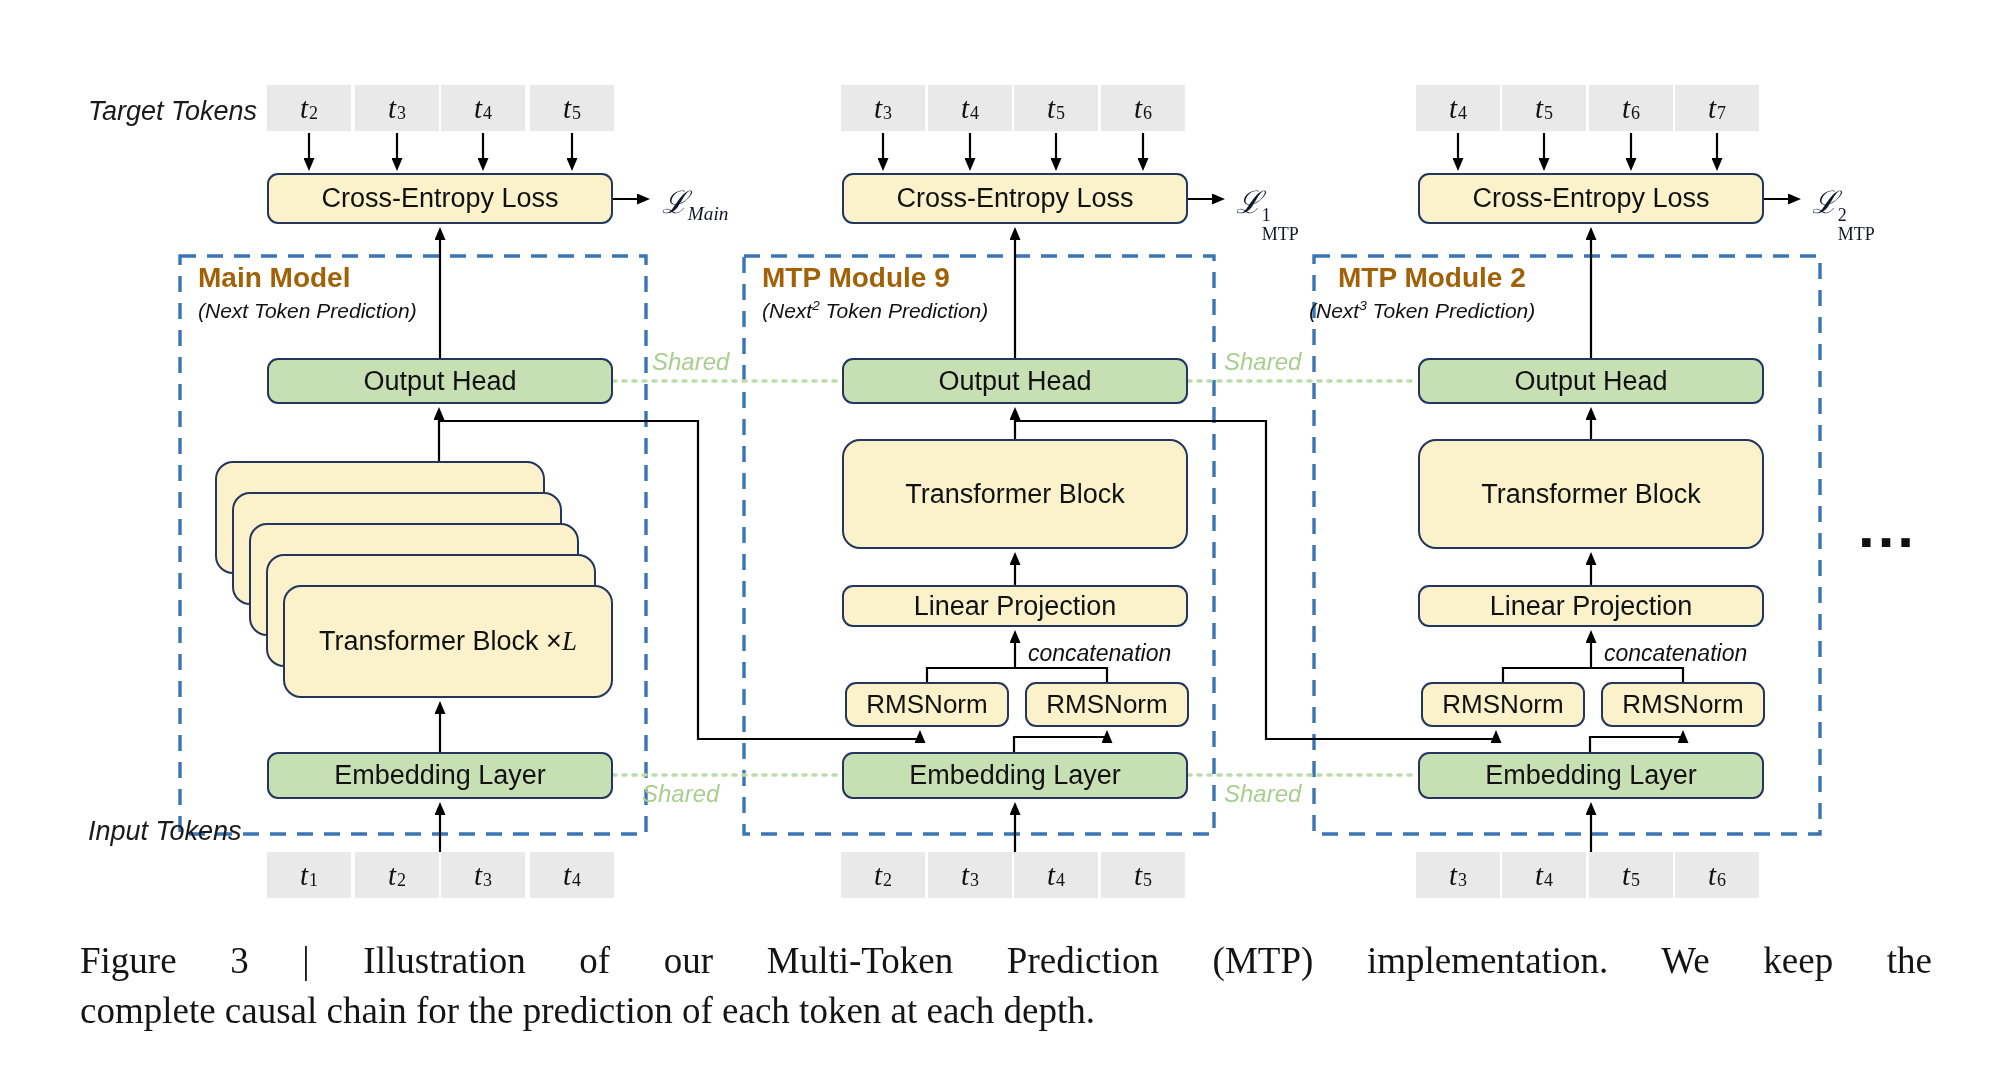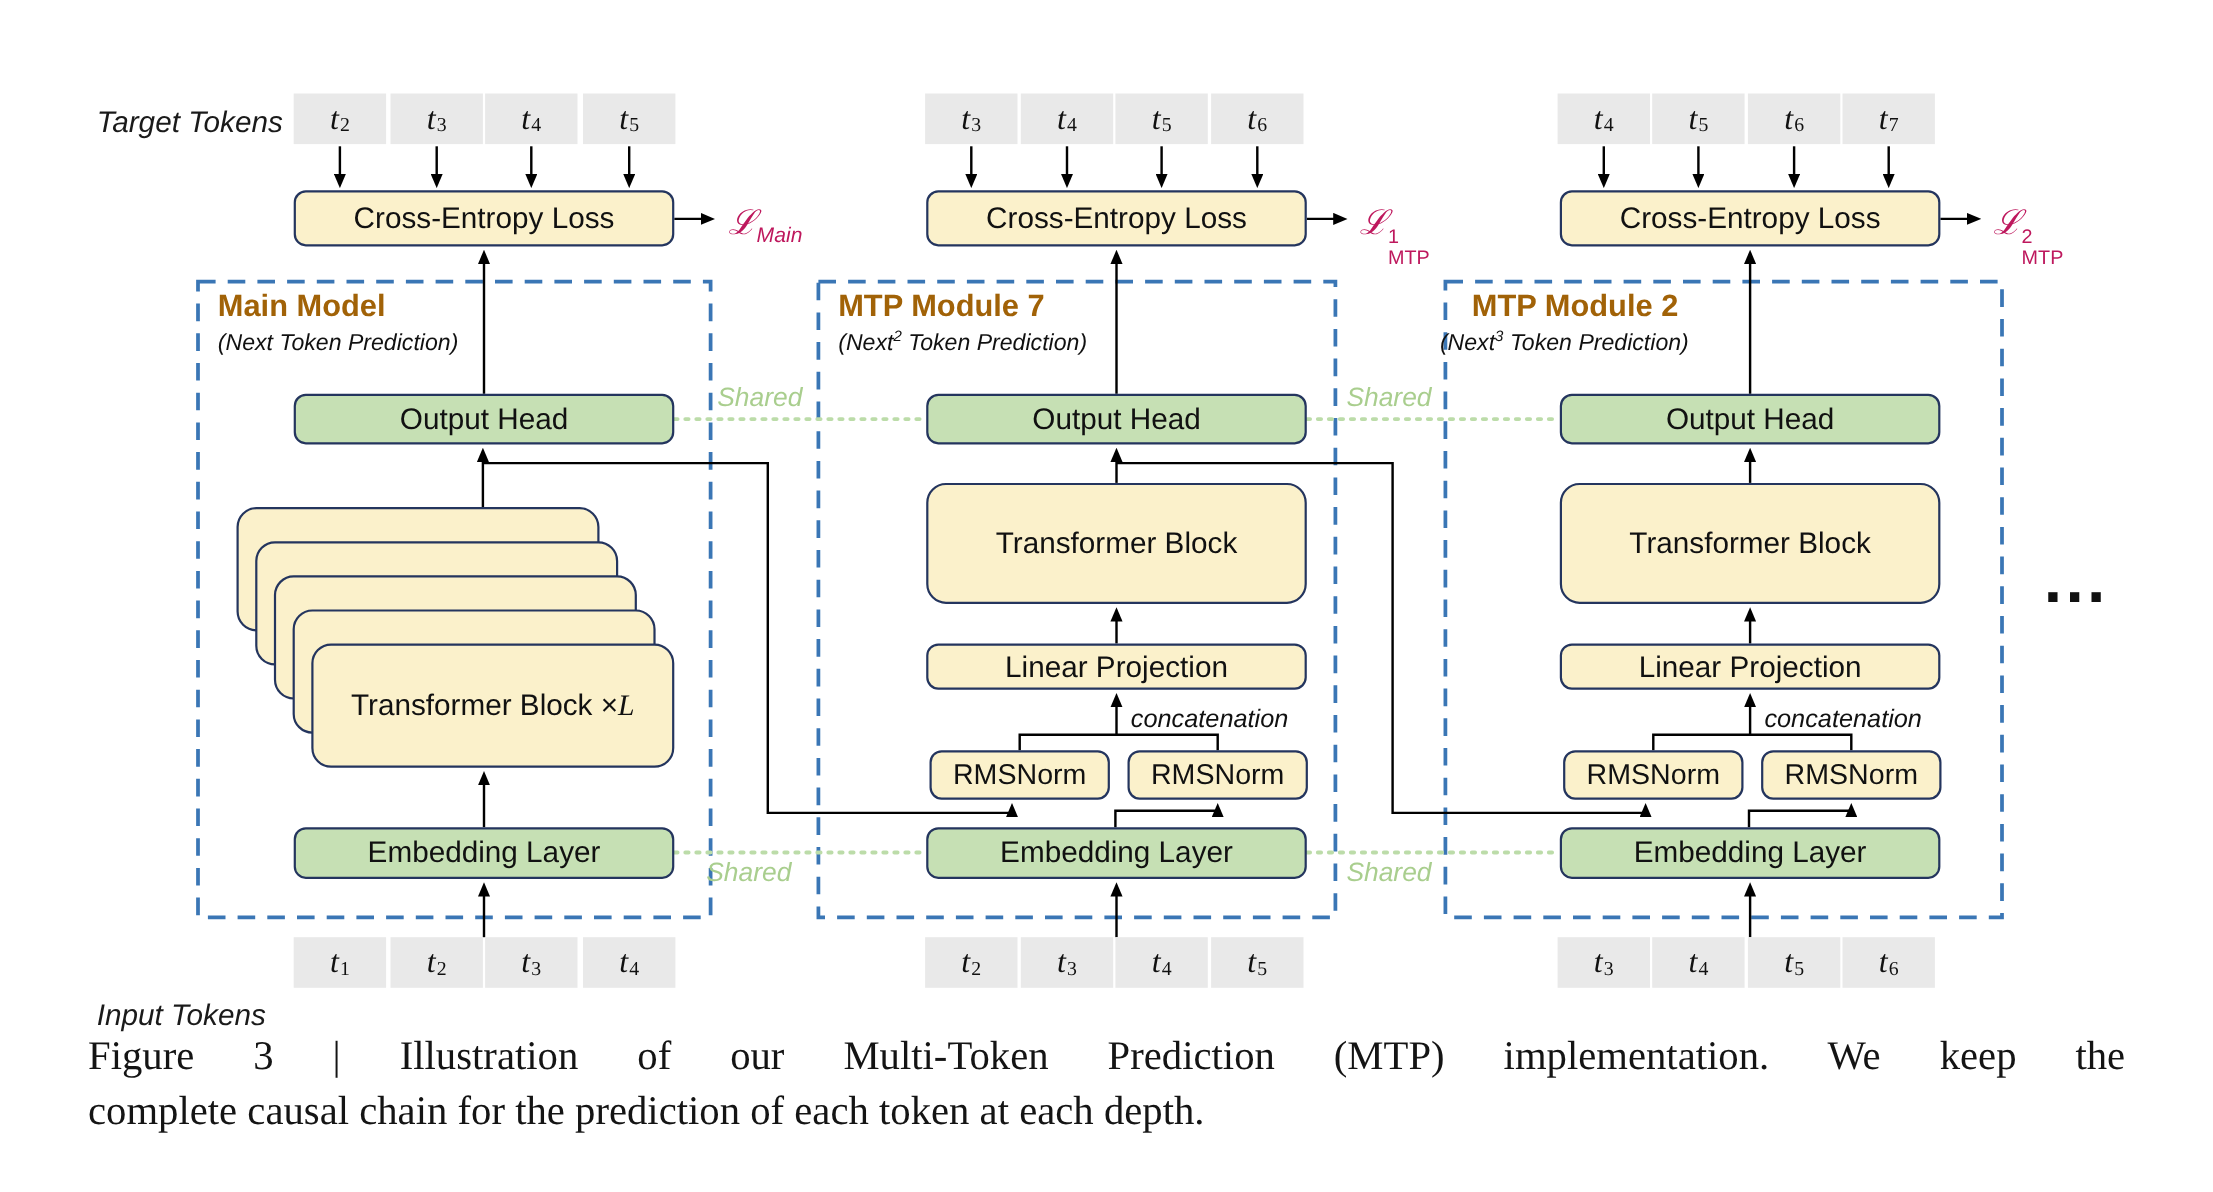--- a/index.html
+++ b/index.html
@@ -17,21 +17,21 @@
   .bigrad{border-radius:18px;}
   .tok{position:absolute;width:84px;height:46px;background:var(--token-gray);
        display:flex;align-items:center;justify-content:center;
        font-family:"Liberation Serif",serif;font-style:italic;font-size:29px;color:#111;}
   .tok .ts{font-size:0.62em;font-style:normal;transform:translateY(0.28em);margin-left:1px;}
   .sidelabel{position:absolute;font-style:italic;font-size:27px;color:#1a1a1a;}
   .modtitle{position:absolute;font-weight:bold;font-size:28px;color:#a16207;}
   .modsub{position:absolute;font-style:italic;font-size:21px;color:#111;}
   .modsub sup{font-size:0.65em;}
   .shared{position:absolute;font-style:italic;font-size:24px;color:var(--shared-green);}
-  .loss{position:absolute;font-family:Liberation Sans, sans-serif;font-size:31px;color:#be185d;}
+  .loss{position:absolute;font-family:Liberation Serif, serif;font-size:31px;color:#0f172a;}
   .loss .scr{font-style:italic;}
   .supsub{display:inline-flex;flex-direction:column;align-items:flex-start;
           font-size:0.58em;line-height:1.05;vertical-align:-0.45em;}
   .loss .subit{font-style:italic;font-size:0.62em;vertical-align:-0.35em;}
   .concat{position:absolute;font-style:italic;font-size:23px;color:#111;}
   .ellipsis{position:absolute;font-size:60px;font-weight:bold;color:#111;letter-spacing:3px;
             font-family:"Liberation Sans",sans-serif;}
   .caption{position:absolute;left:80px;top:936px;width:1852px;
            font-family:"Liberation Serif",serif;font-size:37px;color:#141414;line-height:50px;}
   .cap1{text-align:justify;text-align-last:justify;}
@@ -102,21 +102,21 @@
       <path class="ln" marker-end="url(#arr)" d="M1591 585 V556"></path>
       <path class="ln" d="M1503 682 V668 H1683 V682"></path>
       <path class="ln" marker-end="url(#arr)" d="M1591 668 V634"></path>
       <path class="ln" marker-end="url(#arr)" d="M1590 752 V737 H1683 V734"></path>
       <path class="ln" marker-end="url(#arr)" d="M1591 852 V806"></path>
       <path class="ln" marker-end="url(#arr)" d="M1764 199 H1797"></path>
     </g>
   </svg>
 
   <div class="sidelabel" style="left:88px;top:96px;">Target Tokens</div>
-  <div class="sidelabel" style="left:88px;top:908px;">Input Tokens</div>
+  <div class="sidelabel" style="left:88px;top:816px;">Input Tokens</div>
 
   <div class="modtitle" style="left:198px;top:262px;">Main Model</div>
   <div class="modsub" style="left:198px;top:298px;"><span>(Next</span><sup></sup><span> Token Prediction)</span></div>
 
   <div class="tok" style="left:267px;top:85px;">
       <span>t</span>
       <span class="ts">2</span>
     </div>
   <div class="tok" style="left:355px;top:85px;">
       <span>t</span>
@@ -157,21 +157,21 @@
     </div>
   <div class="tok" style="left:441px;top:852px;">
       <span>t</span>
       <span class="ts">3</span>
     </div>
   <div class="tok" style="left:530px;top:852px;">
       <span>t</span>
       <span class="ts">4</span>
     </div>
 
-  <div class="modtitle" style="left:762px;top:262px;">MTP Module 7</div>
+  <div class="modtitle" style="left:762px;top:262px;">MTP Module 9</div>
   <div class="modsub" style="left:762px;top:298px;"><span>(Next</span><sup>2</sup><span> Token Prediction)</span></div>
 
   <div class="tok" style="left:841px;top:85px;">
       <span>t</span>
       <span class="ts">3</span>
     </div>
   <div class="tok" style="left:928px;top:85px;">
       <span>t</span>
       <span class="ts">4</span>
     </div>

